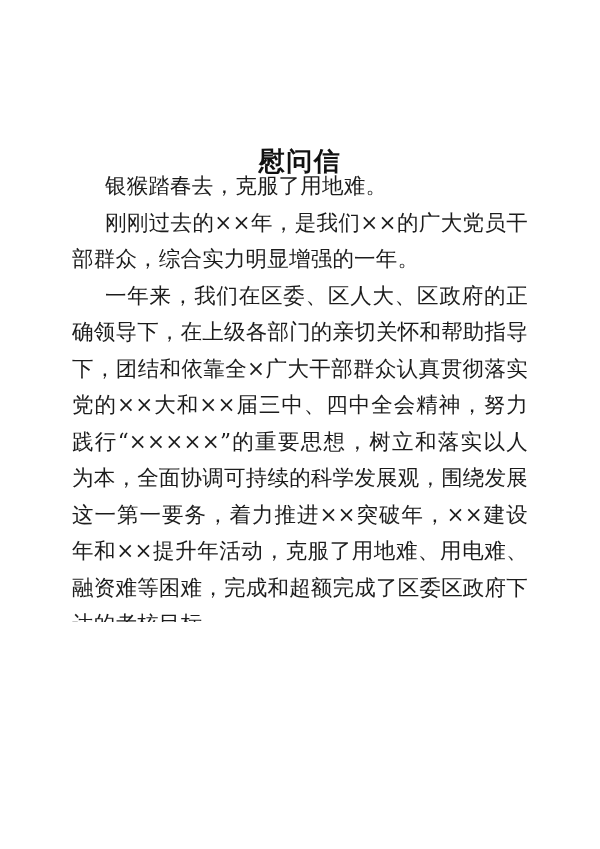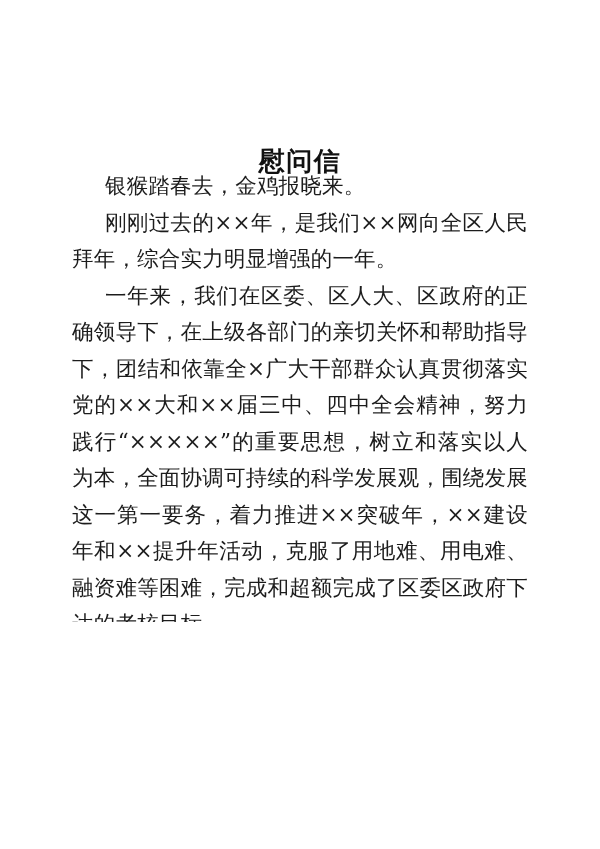--- a/index.html
+++ b/index.html
@@ -65,22 +65,22 @@
 </style>
 </head>
 <body>
 
 <div class="page">
 
   <h1 class="doc-title">慰问信</h1>
 
   <div class="body-block">
 
-    <p class="para">银猴踏春去，金鸡报晓来。</p>
+    <p class="para">银猴踏春去，克服了用地难。</p>
 
 
-    <p class="para">刚刚过去的××年，是我们××网向全区人民拜年，综合实力明显增强的一年。</p>
+    <p class="para">刚刚过去的××年，是我们××的广大党员干部群众，综合实力明显增强的一年。</p>
 
     <p class="para">一年来，我们在区委、区人大、区政府的正确领导下，在上级各部门的亲切关怀和帮助指导下，团结和依靠全×广大干部群众认真贯彻落实党的××大和××届三中、四中全会精神，努力践行“×××××”的重要思想，树立和落实以人为本，全面协调可持续的科学发展观，围绕发展这一第一要务，着力推进××突破年，××建设年和××提升年活动，克服了用地难、用电难、融资难等困难，完成和超额完成了区委区政府下达的考核目标。</p>
 
   </div>
 
 </div>
 
 </body></html>

